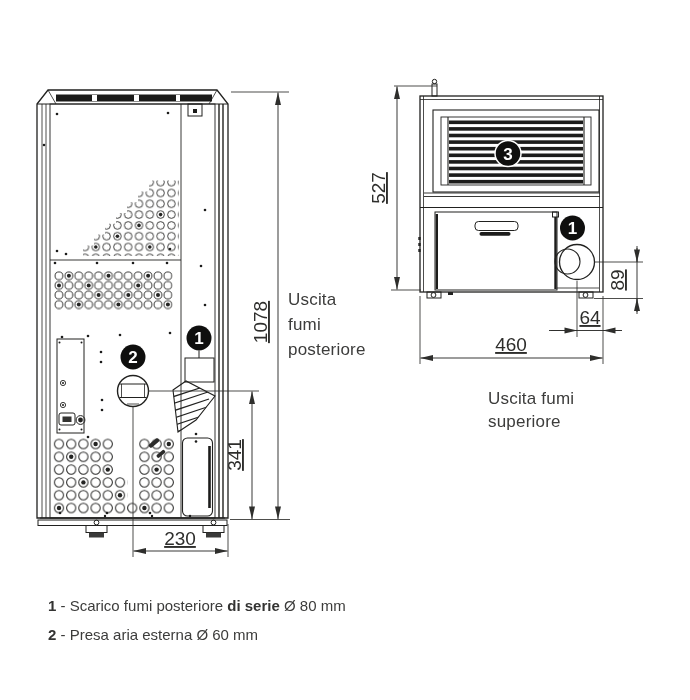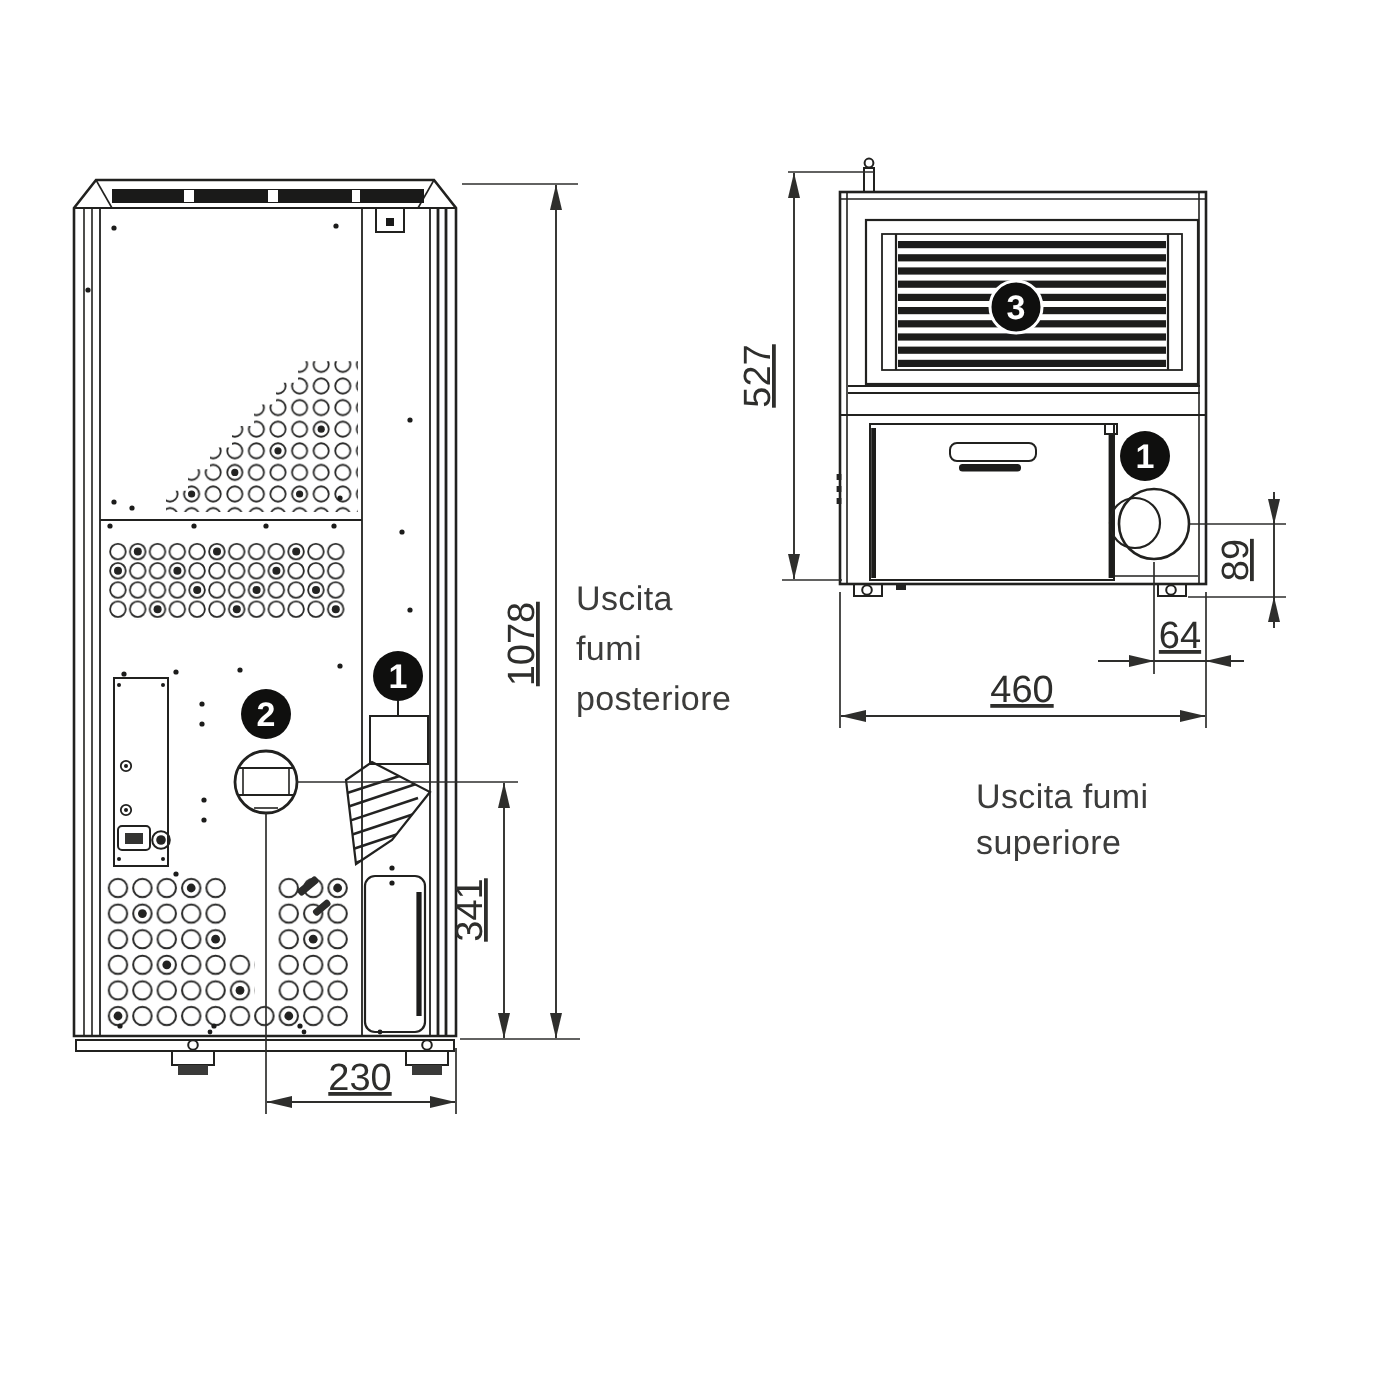--- a/index.html
+++ b/index.html
@@ -352,15 +352,17 @@
     </g>
 
     <g>
       <text class="cap" x="488" y="404">Uscita fumi</text>
       <text class="cap" x="488" y="427">superiore</text>
     </g>
   </g>
 </svg>
 
 <div class="legend">
+  <div class="legend-row"><b>1</b><span> - </span><span>Scarico fumi posteriore </span><b>di serie</b><span> Ø 80 mm</span></div>
+  <div class="legend-row"><b>2</b><span> - </span><span>Presa aria esterna </span><b></b><span>Ø 60 mm</span></div>
 </div>
 
 </div>
 
 </body></html>

